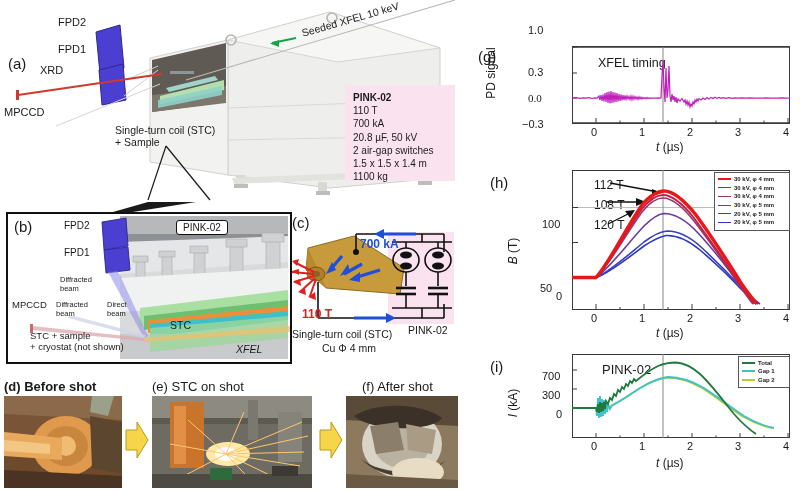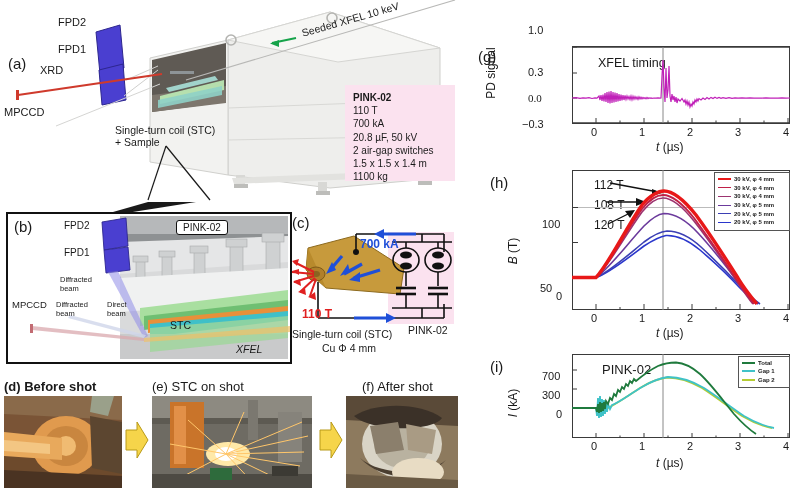--- a/index.html
+++ b/index.html
@@ -169,20 +169,22 @@
   <div class="abs lbl" style="left:56px;top:33px;font-size:10px;">FPD1</div>
   <div class="abs lbl" style="left:52px;top:62px;font-size:7.5px;">Diffracted
 beam</div>
   <div class="abs lbl" style="left:4px;top:86px;font-size:9.5px;">MPCCD</div>
   <div class="abs lbl" style="left:48px;top:87px;font-size:7.5px;">Diffracted
 beam</div>
   <div class="abs lbl" style="left:99px;top:87px;font-size:7.5px;">Direct
 beam</div>
   <div class="abs lbl" style="left:162px;top:105px;font-size:10.5px;">STC</div>
   <div class="abs lbl" style="left:228px;top:129px;font-size:10.5px;font-style:italic;">XFEL</div>
+  <div class="abs lbl" style="left:22px;top:117px;font-size:9.5px;">STC + sample
++ cryostat (not shown)</div>
 
   <div class="abs plabel" style="left:6px;top:4px;">(b)</div>
 </div>
 
 <div class="abs" id="panel-c">
   <div class="abs plabel" style="left:0px;top:2px;">(c)</div>
 
   <div class="abs capbox" style="left:96px;top:20px;width:66px;height:92px;"></div>
 
   <svg class="abs" style="left:0;top:0" width="168" height="148">

